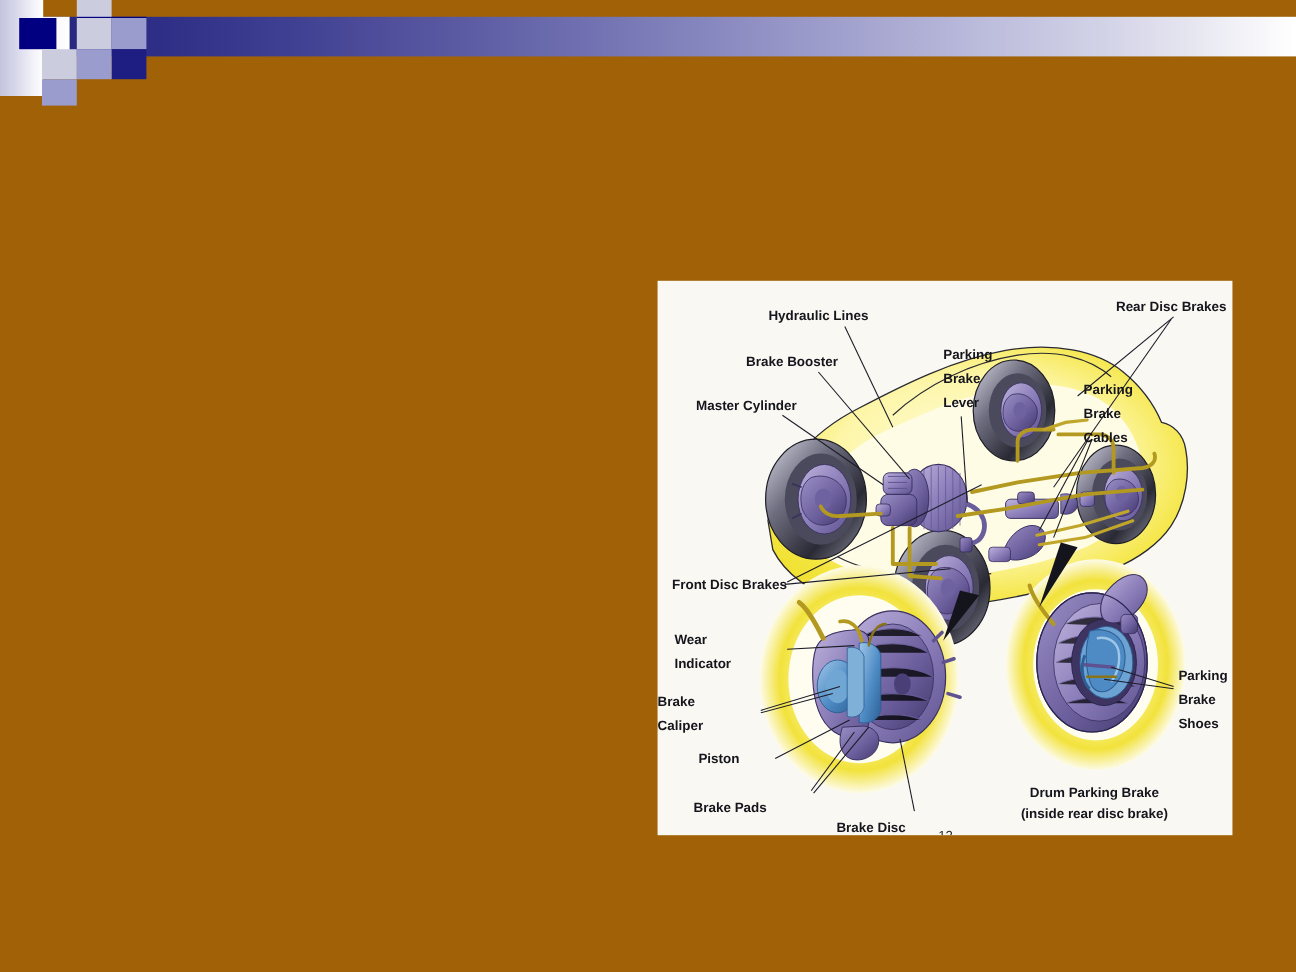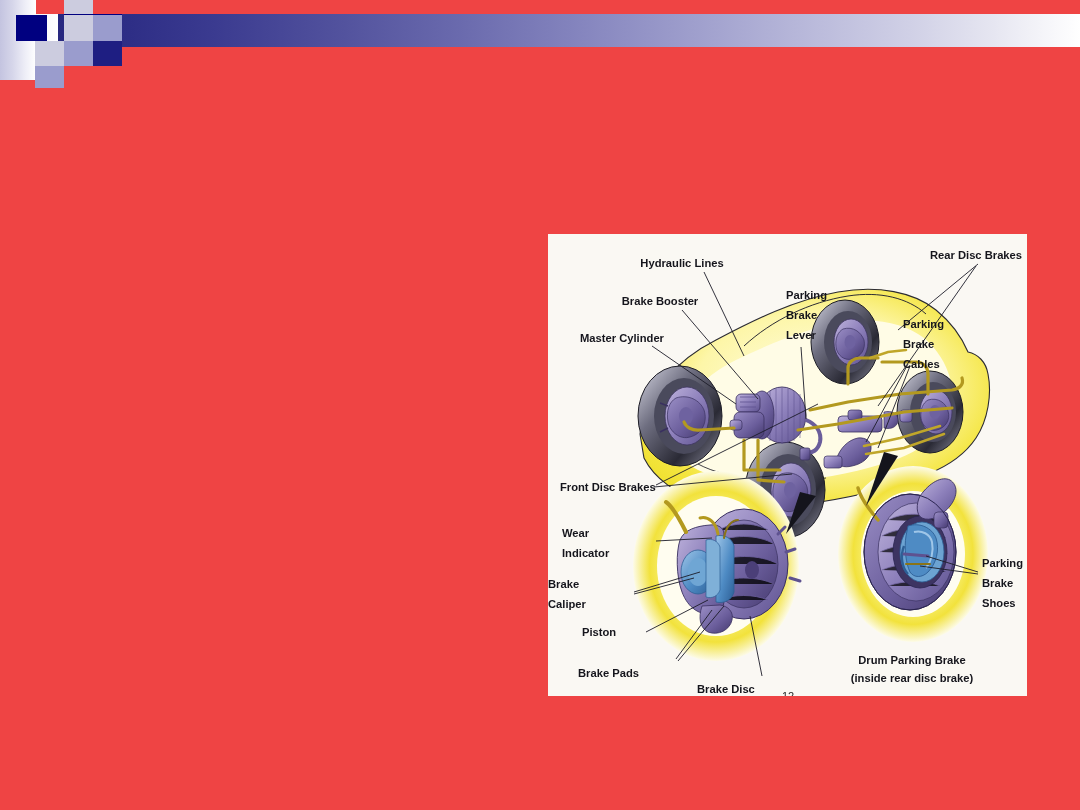--- a/index.html
+++ b/index.html
@@ -13,21 +13,21 @@
     height: 810px;
     position: relative;
     overflow: hidden;
     font-family: "Liberation Sans", sans-serif;
   }
 
   
   #slide {
     position: absolute;
     inset: 0;
-    background: #ef4444;
+    background: #a16207;
   }
 
   
   #header-decoration {
     position: absolute;
     left: 0;
     top: 0;
     width: 1080px;
     height: 80px;
   }

